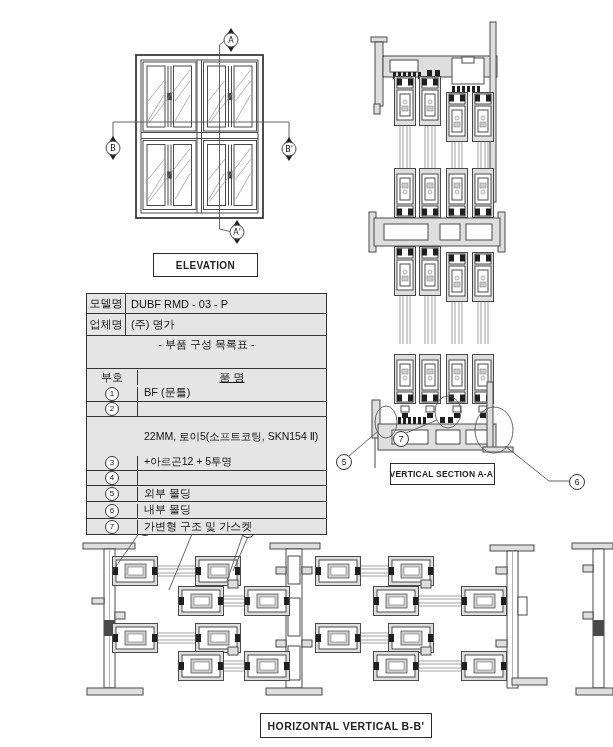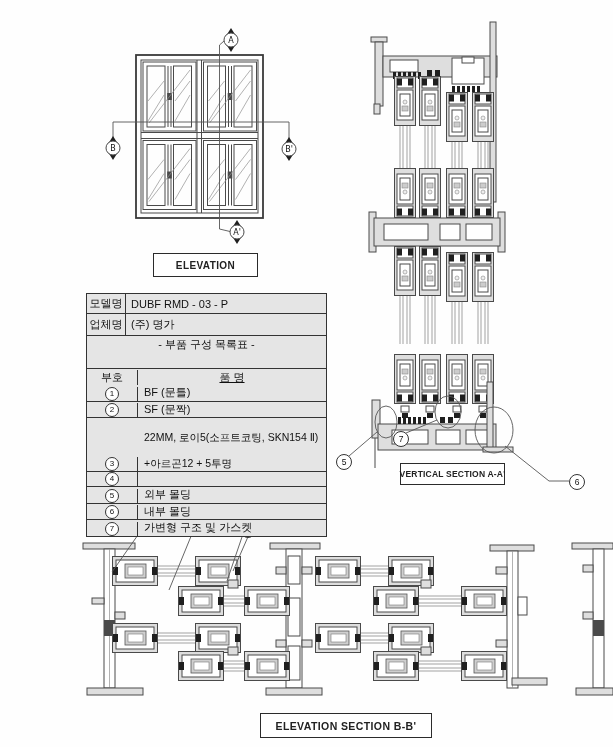--- a/index.html
+++ b/index.html
@@ -402,26 +402,26 @@
       <line x1="243" y1="534" x2="227" y2="581"></line>
       <line x1="254" y1="523" x2="233" y2="571"></line>
     </g>
   </g>
 </svg>
 
 <div class="label-box" style="left:153px;top:253px;width:103px;height:22px;font-size:10px;">
       <span>ELEVATION</span>
     </div>
 
-<div class="label-box" style="left:400px;top:463px;width:103px;height:20px;font-size:8.5px;letter-spacing:.2px;">
+<div class="label-box" style="left:390px;top:463px;width:103px;height:20px;font-size:8.5px;letter-spacing:.2px;">
       <span>VERTICAL SECTION A-A'</span>
     </div>
 
 <div class="label-box" style="left:260px;top:713px;width:170px;height:23px;font-size:10.5px;">
-      <span>ELEVATION SECTION B-B'</span>
+      <span>HORIZONTAL VERTICAL B-B'</span>
     </div>
 
 <div class="callout" style="left:336px;top:454px;">
       <span>5</span>
     </div>
 <div class="callout" style="left:393px;top:431px;">
       <span>7</span>
     </div>
 <div class="callout" style="left:569px;top:474px;">
       <span>6</span>
@@ -463,23 +463,20 @@
           </div>
     <div class="plist-name name">
             <span>BF (문틀)</span>
           </div>
   </div>
 
   <div class="plist-row">
     <div class="plist-no">
             <span class="circ num">2</span>
           </div>
-    <div class="plist-name name">
-            <span>SF (문짝)</span>
-          </div>
   </div>
 
   <div class="plist-row">
     <div class="plist-no">
             <span class="circ num">3</span>
           </div>
     <div class="plist-name name">
             <span class="nowrap">22MM, 로이5(소프트코팅, SKN154 Ⅱ)</span>
             <span class="nowrap">+아르곤12 + 5투명</span>
           </div>

